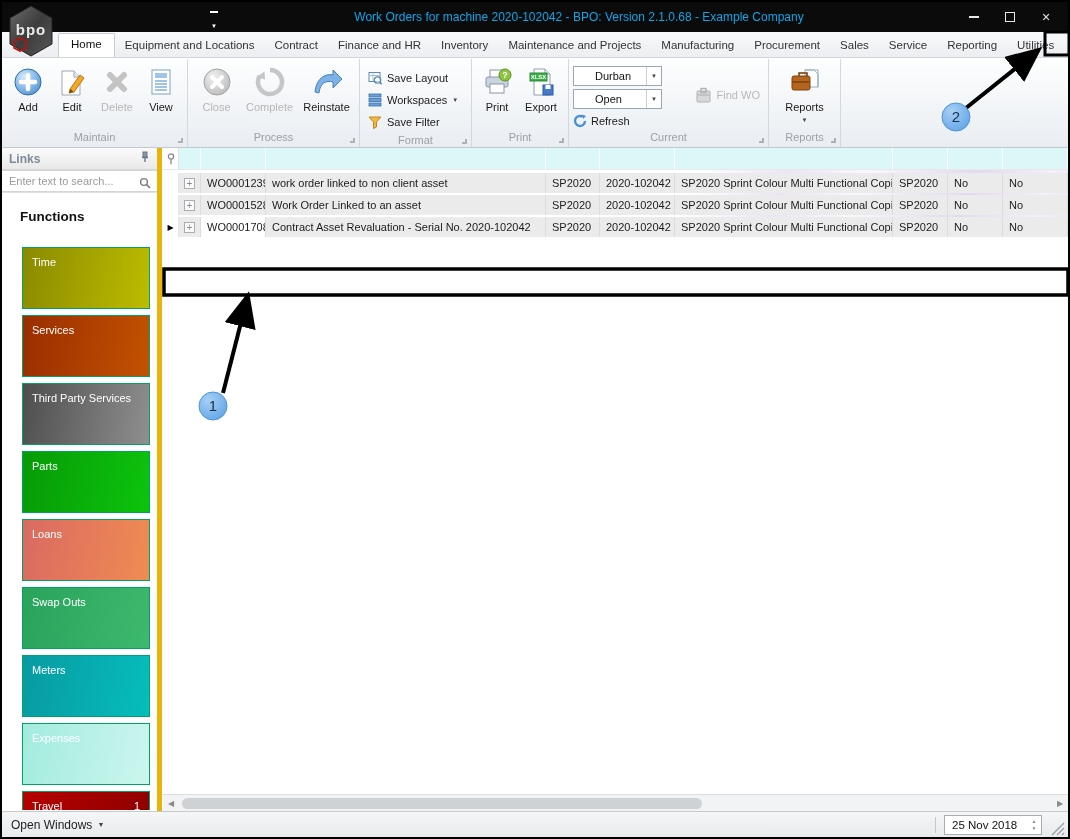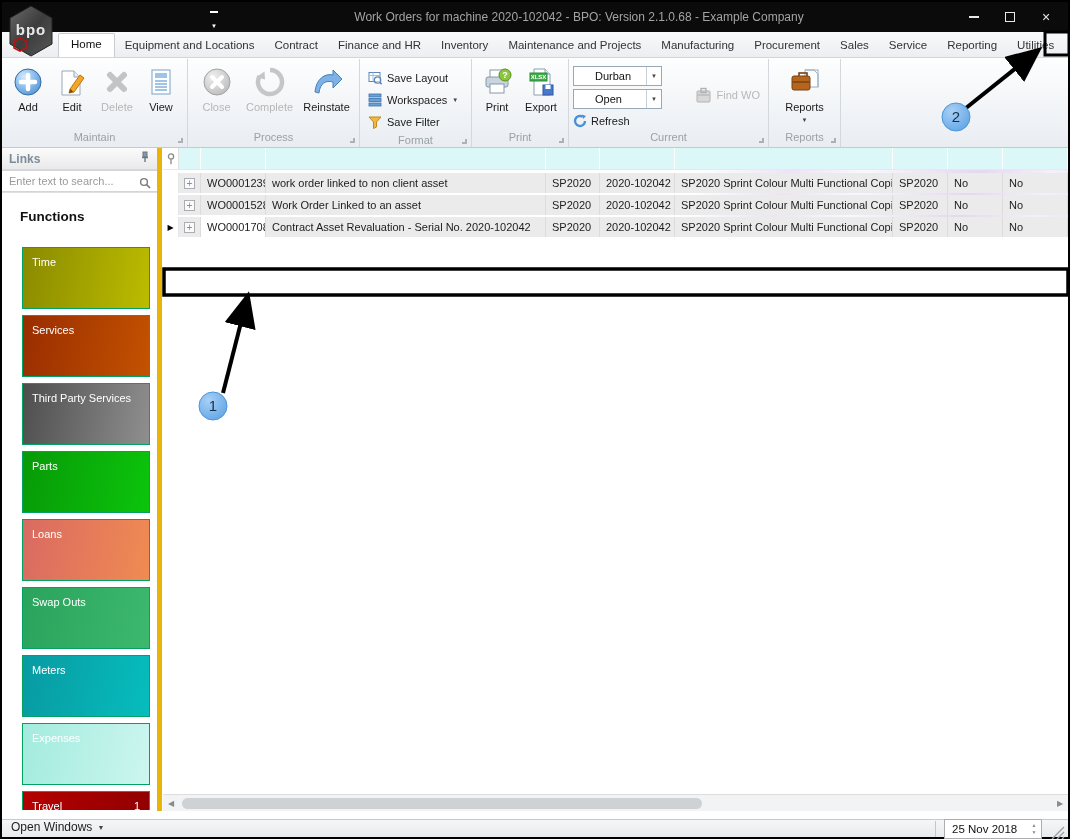--- a/index.html
+++ b/index.html
@@ -15,21 +15,21 @@
     border:2px solid #000;
     background:#fff;
   }
   
   .titlebar {
     position:absolute; top:0; left:0; right:0; height:30px;
     background:#0b0b0b; color:#fff;
     display:flex; align-items:center;
   }
   .titlebar .spacer-left { width:200px; }
-  .title-text { flex:1; text-align:center; font-size:12px; color:#a3a3a3; white-space:nowrap; }
+  .title-text { flex:1; text-align:center; font-size:12px; color:#0ea5e9; white-space:nowrap; }
   .win-controls { display:flex; align-items:center; margin-right:4px; }
   .win-btn { width:36px; height:24px; display:flex; align-items:center; justify-content:center; color:#fff; }
   .glyph-min { width:10px; height:2px; background:#e8e8e8; display:inline-block; }
   .glyph-max { width:10px; height:10px; border:1.5px solid #e8e8e8; display:inline-block; }
   .glyph-close { font-size:14px; color:#e8e8e8; line-height:1; }
   .qat-arrow { position:absolute; left:206px; top:9px; width:12px; text-align:center; }
   .qat-arrow .bar { display:block; width:8px; height:1.5px; background:#fff; margin:0 auto 1px; }
   .qat-arrow .tri { font-size:6px; color:#fff; line-height:4px; }
   .applogo { position:absolute; left:5px; top:3px; z-index:30; }
 
@@ -139,23 +139,23 @@
   .hscroll {
     position:absolute; bottom:0; left:0; right:0; height:17px;
     background:#f2f3f4; border-top:1px solid #dddddd; display:flex; align-items:center;
   }
   .sarrow { width:16px; text-align:center; color:#8a8a8a; font-size:8px; }
   .strack { flex:1; position:relative; height:100%; }
   .sthumb { position:absolute; left:3px; top:3px; height:11px; width:520px; background:#cfd2d5; border-radius:6px; }
 
   
   .statusbar {
-    position:absolute; bottom:0; left:0; right:0; height:18px;
+    position:absolute; bottom:0; left:0; right:0; height:26px;
     background:linear-gradient(#f5f6f7,#e8eaec); border-top:1px solid #c9c9c9;
-    display:flex; align-items:flex-start; font-size:12px; color:#222; padding:0 0 0 9px;
+    display:flex; align-items:center; font-size:12px; color:#222; padding:0 0 0 9px;
   }
   .openwin { display:flex; align-items:center; gap:5px; }
   .openwin .tri { font-size:7px; color:#444; }
   .sb-right { margin-left:auto; display:flex; align-items:center; height:100%; }
   .sb-sep { width:1px; height:16px; background:#c6c6c6; margin-right:8px; }
   .datebox {
     width:98px; height:20px; background:#fff; border:1px solid #abadb3;
     display:flex; align-items:center; font-size:11.5px; color:#111; padding-left:7px; margin-right:5px;
   }
   .datebox .spin { margin-left:auto; display:flex; flex-direction:column; align-items:center; justify-content:center; width:14px; height:100%; color:#8a8a8a; font-size:5px; line-height:5px; gap:2px; }

